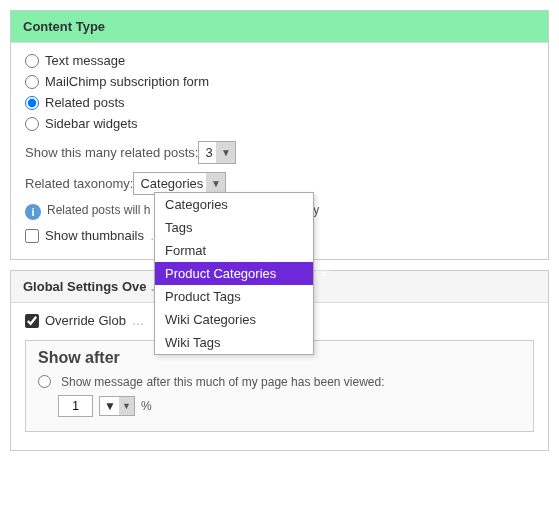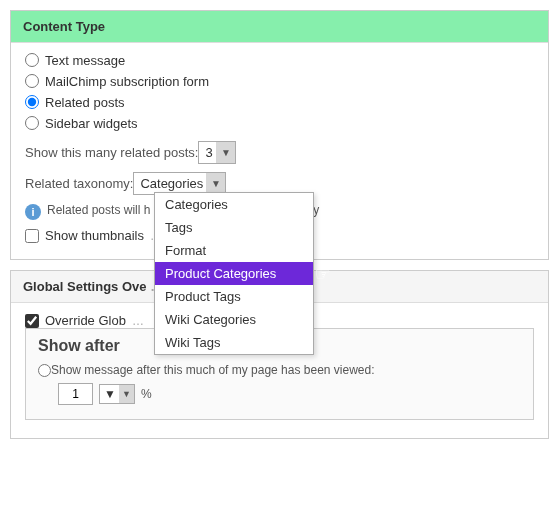--- a/index.html
+++ b/index.html
@@ -33,21 +33,21 @@
 
     .radio-group {
       display: flex;
       flex-direction: column;
       gap: 6px;
       margin-bottom: 10px;
     }
 
     .radio-item {
       display: flex;
-      align-items: flex-start;
+      align-items: flex-end;
       gap: 6px;
     }
 
     .radio-item input[type="radio"] {
       margin: 0;
       width: 14px;
       height: 14px;
     }
 
     .field-row {
@@ -181,20 +181,21 @@
     }
 
     .global-content {
       padding: 10px 14px;
     }
 
     .override-row {
       display: flex;
       align-items: center;
       gap: 6px;
+      margin-bottom: 12px;
     }
 
     .override-row input[type="checkbox"] {
       width: 14px;
       height: 14px;
       accent-color: #333;
     }
 
     .sub-section {
       border: 1px solid #ccc;
@@ -205,22 +206,22 @@
 
     .sub-section-title {
       font-weight: bold;
       margin-bottom: 8px;
       font-size: 16px;
       color: #444;
     }
 
     .sub-radio-row {
       display: flex;
-      align-items: flex-end;
-      gap: 0;
+      align-items: flex-start;
+      gap: 10px;
       margin-bottom: 6px;
       font-size: 12px;
       color: #555;
     }
 
     .sub-field-row {
       display: flex;
       align-items: center;
       gap: 6px;
       margin-left: 20px;

